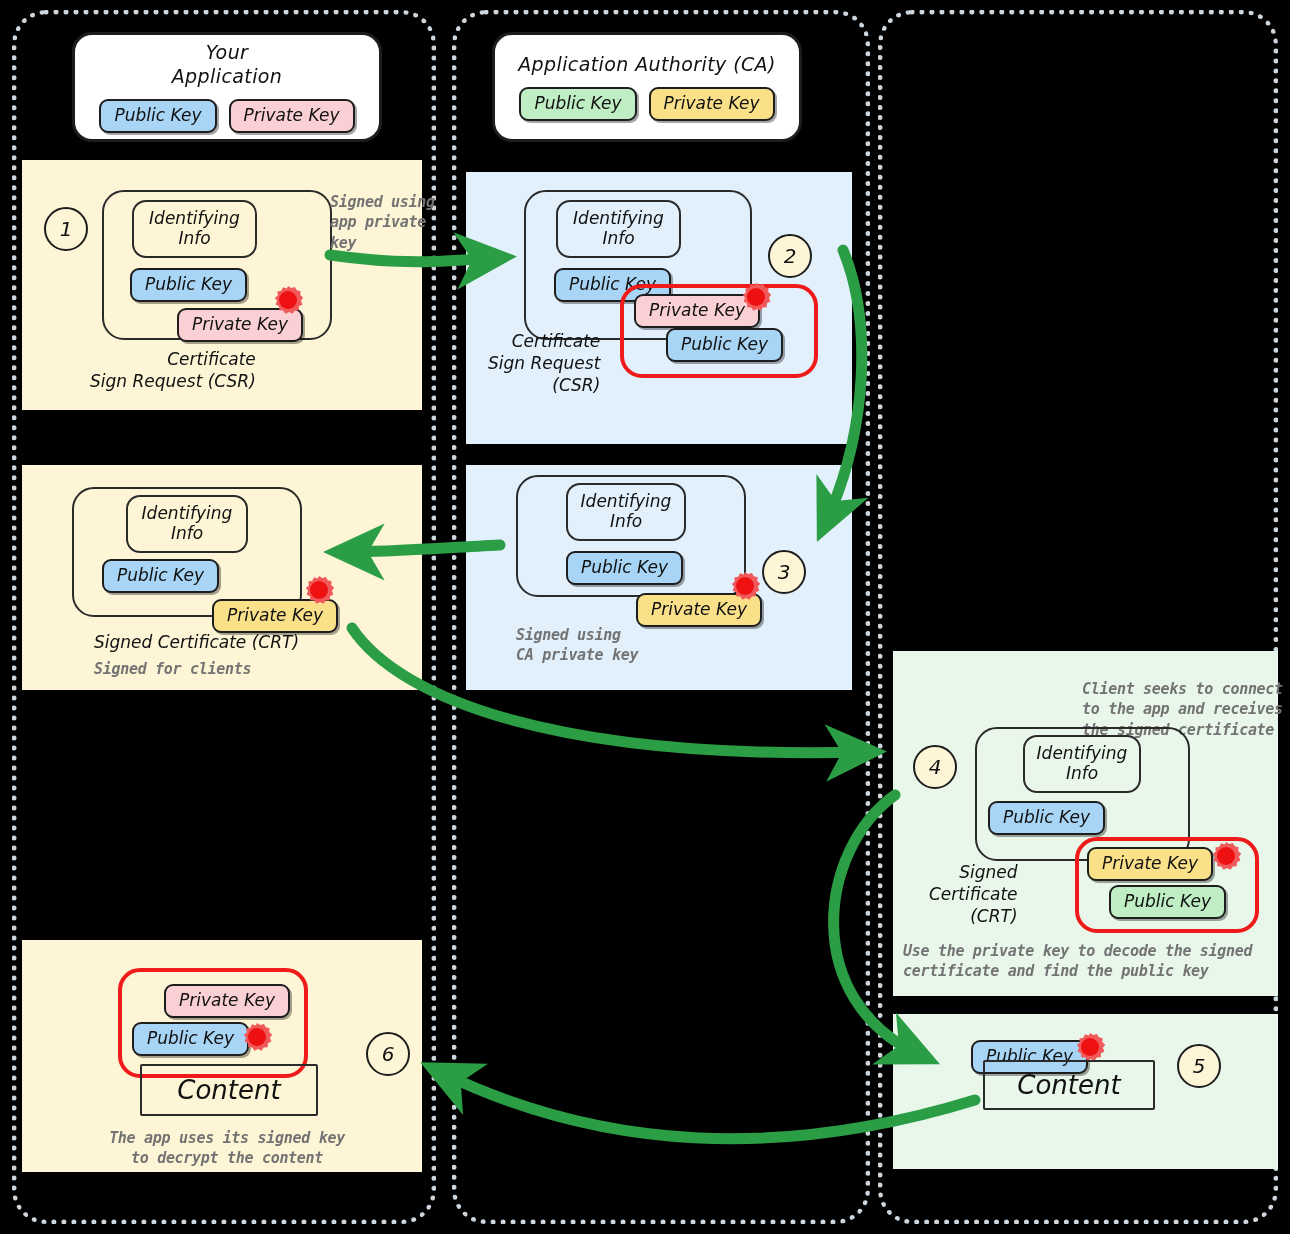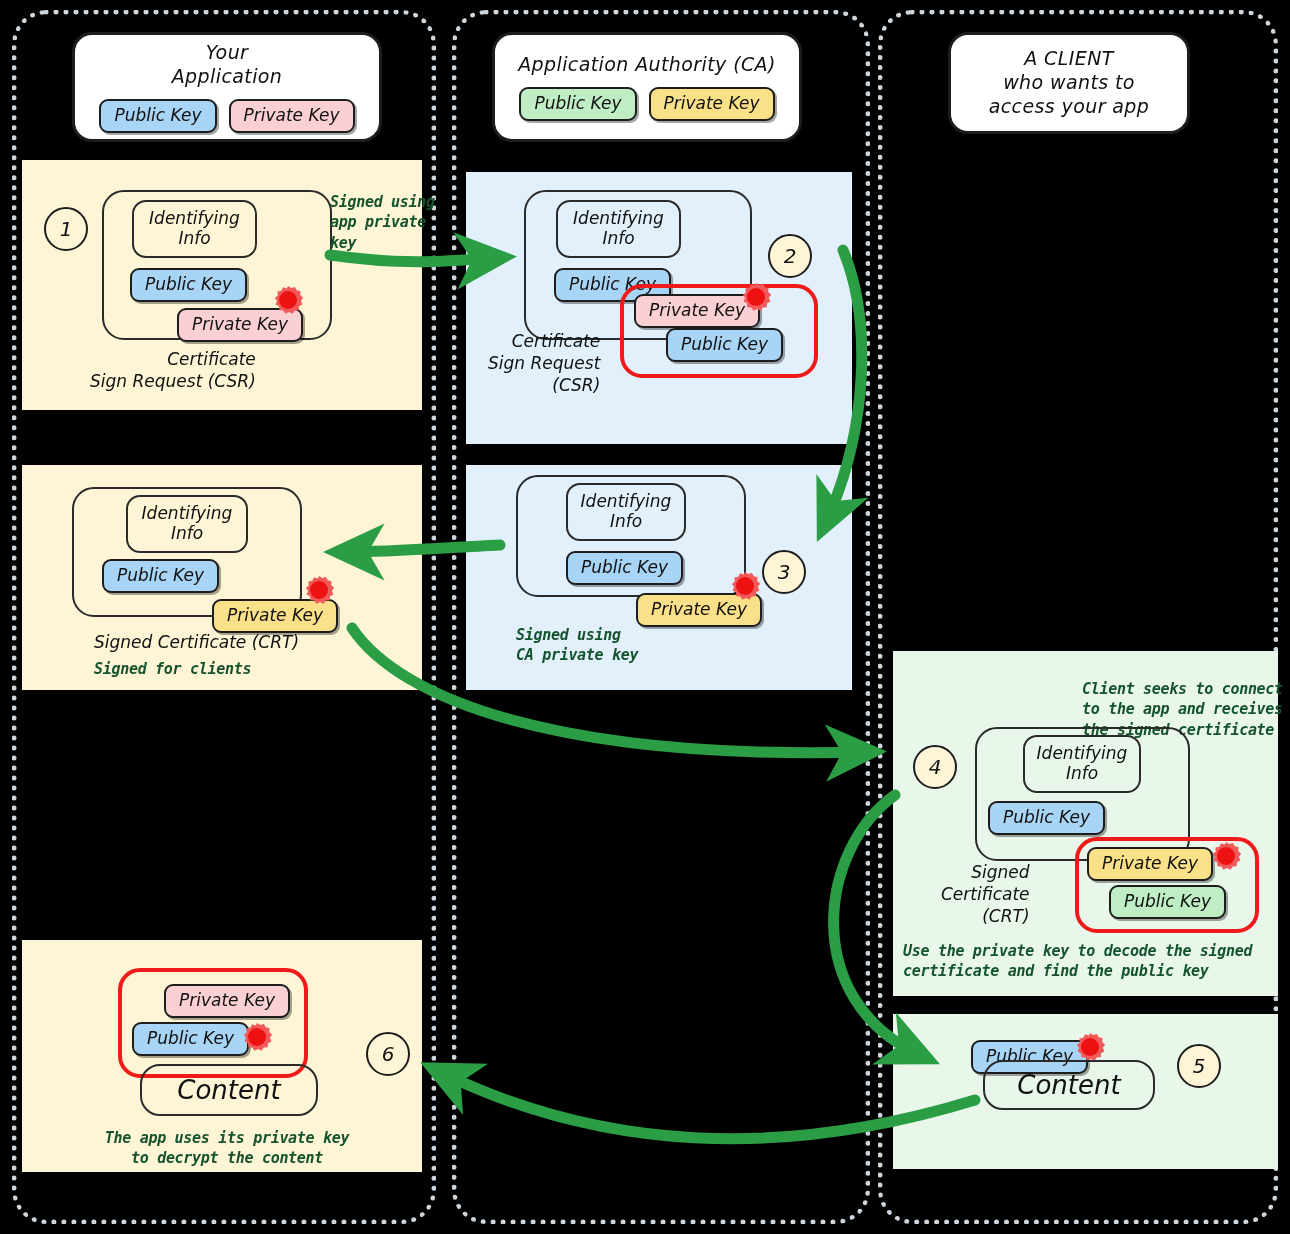--- a/index.html
+++ b/index.html
@@ -52,32 +52,32 @@
         box-sizing:border-box;display:flex;align-items:center;
         justify-content:center;text-align:center;font-size:17px;
         line-height:1.15;color:#111;white-space:pre-line;}
 
   .abs{position:absolute;}
 
   
   .lbl{position:absolute;font-size:17px;color:#111;line-height:1.3;
        white-space:pre-line;text-align:right;}
   .note{position:absolute;font-family:"DejaVu Sans Mono","Liberation Mono",monospace;
-        font-size:15px;font-weight:bold;color:#14532d;line-height:1.35;
+        font-size:15px;font-weight:bold;color:#737373;line-height:1.35;
         white-space:pre-line;letter-spacing:-.3px;}
 
   
   .ring{position:absolute;border:4px solid #ef1b1b;border-radius:22px;
         box-sizing:border-box;}
 
   
   .seal{position:absolute;width:30px;height:30px;}
 
   
-  .contentbox{position:absolute;border:2.5px solid #2a2a2a;border-radius:20px;
+  .contentbox{position:absolute;border:2.5px solid #2a2a2a;border-radius:2px;
        box-sizing:border-box;display:flex;align-items:center;
        justify-content:center;font-size:26px;color:#111;}
 
   svg.arrows{position:absolute;left:0;top:0;width:1290px;height:1234px;
              pointer-events:none;}
 </style>
 </head>
 <body>
 
 <div class="stage">
@@ -96,25 +96,20 @@
   </div>
 
   <div class="hdr" style="left:492px;top:32px;width:310px;height:110px;">
     <div class="hdr-title">Application Authority (CA)</div>
     <div class="hdr-keys">
       <span class="pill green">Public Key</span>
       <span class="pill yellow">Private Key</span>
     </div>
   </div>
 
-  <div class="hdr" style="left:948px;top:32px;width:242px;height:102px;">
-    <div class="hdr-title">A CLIENT
-who wants to
-access your app</div>
-  </div>
 
   <div class="panel cream" style="left:22px;top:160px;width:400px;height:250px;">
 
     <div class="step plain" style="left:22px;top:47px;">
         <span>1</span>
       </div>
 
     <div class="cert" style="left:80px;top:30px;width:230px;height:150px;"></div>
 
     <div class="idinfo" style="left:110px;top:40px;width:125px;height:58px;">
@@ -243,21 +238,21 @@
 
     <span class="pill yellow abs" style="left:194px;top:196px;"><span>Private Key</span></span>
 
     <span class="pill mint abs" style="left:216px;top:234px;"><span>Public Key</span></span>
 
     <svg class="seal" style="left:318px;top:190px;" viewBox="0 0 30 30">
       <path d="M15 1 l3.2 2.1 3.7-1.2 1.9 3.4 3.8 .9-.4 3.9 3 2.5-2.3 3.2 1.5 3.6-3.4 1.9-.3 3.9-3.9.3-2.3 3.2-3.5-1.6-3.5 1.6-2.3-3.2-3.9-.3-.3-3.9-3.4-1.9 1.5-3.6L1.8 13l3-2.5-.4-3.9 3.8-.9L10.1 2.3l3.7 1.2z" fill="#f05a5a"></path>
       <circle cx="15" cy="15" r="9" fill="#ee1111"></circle>
     </svg>
 
-    <div class="lbl" style="left:48px;top:210px;"><span>Signed
+    <div class="lbl" style="left:36px;top:210px;"><span>Signed
 Certificate
 (CRT)</span></div>
 
     <div class="note" style="left:10px;top:290px;width:375px;"><span>Use the private key to decode the signed
 certificate and find the public key</span></div>
   </div>
 
   <div class="panel mintp" style="left:893px;top:1014px;width:385px;height:155px;">
 
     <div class="step cream" style="left:284px;top:30px;">
@@ -291,21 +286,21 @@
 
     <svg class="seal" style="left:220px;top:82px;" viewBox="0 0 30 30">
       <path d="M15 1 l3.2 2.1 3.7-1.2 1.9 3.4 3.8 .9-.4 3.9 3 2.5-2.3 3.2 1.5 3.6-3.4 1.9-.3 3.9-3.9.3-2.3 3.2-3.5-1.6-3.5 1.6-2.3-3.2-3.9-.3-.3-3.9-3.4-1.9 1.5-3.6L1.8 13l3-2.5-.4-3.9 3.8-.9L10.1 2.3l3.7 1.2z" fill="#f05a5a"></path>
       <circle cx="15" cy="15" r="9" fill="#ee1111"></circle>
     </svg>
 
     <div class="contentbox" style="left:118px;top:124px;width:178px;height:52px;">
       <span>Content</span>
     </div>
 
-    <div class="note" style="left:60px;top:188px;width:290px;text-align:center;"><span>The app uses its private key
+    <div class="note" style="left:60px;top:188px;width:290px;text-align:center;"><span>The app uses its signed key
 to decrypt the content</span></div>
   </div>
 
   <svg class="arrows" viewBox="0 0 1290 1234">
     <defs>
       <marker id="ah" markerWidth="6" markerHeight="6" refX="3.6" refY="3" orient="auto" markerUnits="strokeWidth">
         <path d="M0,0.4 L5.6,3 L0,5.6 L1.5,3 Z" fill="#2a9d45"></path>
       </marker>
     </defs>
     <g fill="none" stroke="#2a9d45" stroke-width="11" stroke-linecap="round" marker-end="url(#ah)">

